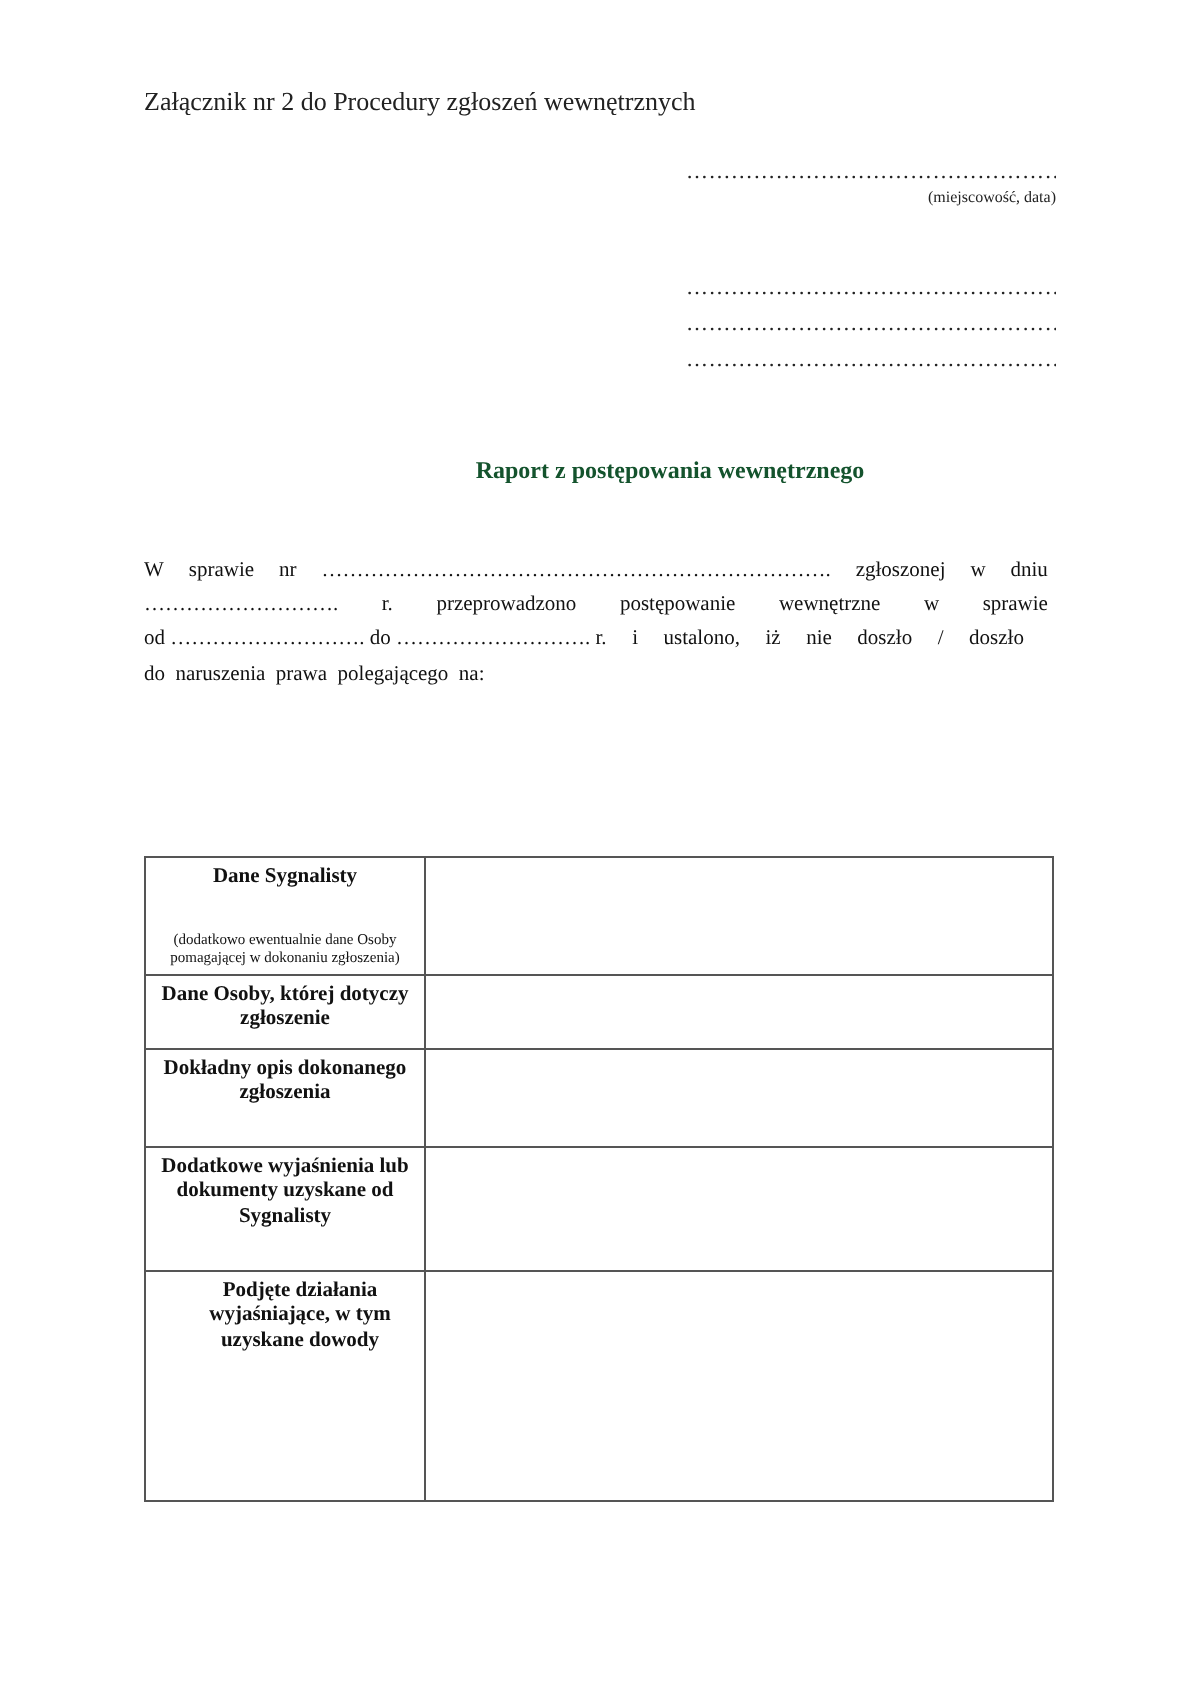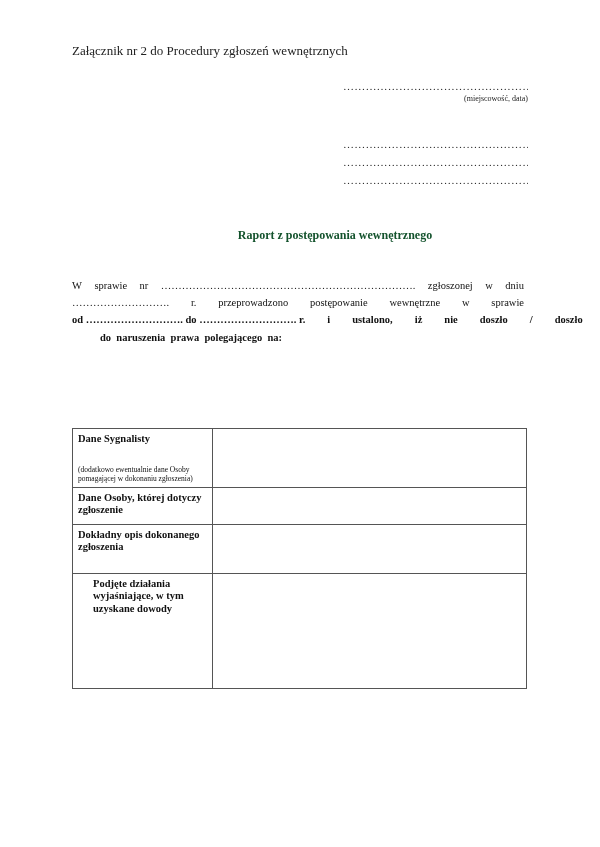--- a/index.html
+++ b/index.html
@@ -57,28 +57,29 @@
       position: absolute;
       left: 72px;
       width: 452px;
       font-size: 10.5px;
       line-height: 13px;
       white-space: nowrap;
       display: flex;
       justify-content: space-between;
       color: #111;
     }
-    .para-line.left { justify-content: flex-start; gap: 22px; font-weight: bold; }
+    .para-line.left { justify-content: flex-start; gap: 4px; }
     .para-line span { display: inline-block; }
     table.report {
       position: absolute;
       left: 72px;
       top: 428px;
       width: 455px;
       border-collapse: collapse;
+      text-align: center;
     }
     table.report td {
       border: 1.5px solid #555;
       vertical-align: top;
       padding: 4px 5px;
     }
     table.report td.label {
       width: 114px;
       font-size: 10.5px;
       font-weight: bold;
@@ -140,21 +141,21 @@
   <span>od ………………………. do ………………………. r.</span>
   <span>i</span>
   <span>ustalono,</span>
   <span>iż</span>
   <span>nie</span>
   <span>doszło</span>
   <span>/</span>
   <span>doszło</span>
 </div>
 
-<div class="para-line left" style="top:331px; white-space:pre;margin-left:28px;">do  naruszenia  prawa  polegającego  na:</div>
+<div class="para-line left" style="top:331px; white-space:pre;">do  naruszenia  prawa  polegającego  na:</div>
 
 <table class="report">
   <tbody>
       <tr class="r1">
     <td class="label">
       <span>Dane  Sygnalisty</span>
       <span class="sub">(dodatkowo ewentualnie dane Osoby pomagającej w dokonaniu zgłoszenia)</span>
     </td>
     <td class="value"></td>
   </tr>
@@ -163,20 +164,26 @@
       <span>Dane Osoby, której dotyczy zgłoszenie</span>
     </td>
     <td class="value"></td>
   </tr>
   <tr class="r3">
     <td class="label">
       <span>Dokładny opis dokonanego zgłoszenia</span>
     </td>
     <td class="value"></td>
   </tr>
+  <tr class="r5">
+    <td class="label">
+      <span>Dodatkowe wyjaśnienia lub dokumenty uzyskane od Sygnalisty</span>
+    </td>
+    <td class="value"></td>
+  </tr>
   <tr class="r6">
     <td class="label">
       <span>Podjęte działania wyjaśniające, w tym uzyskane dowody</span>
     </td>
     <td class="value"></td>
   </tr>
 </tbody>
   </table>
 
 </body></html>

